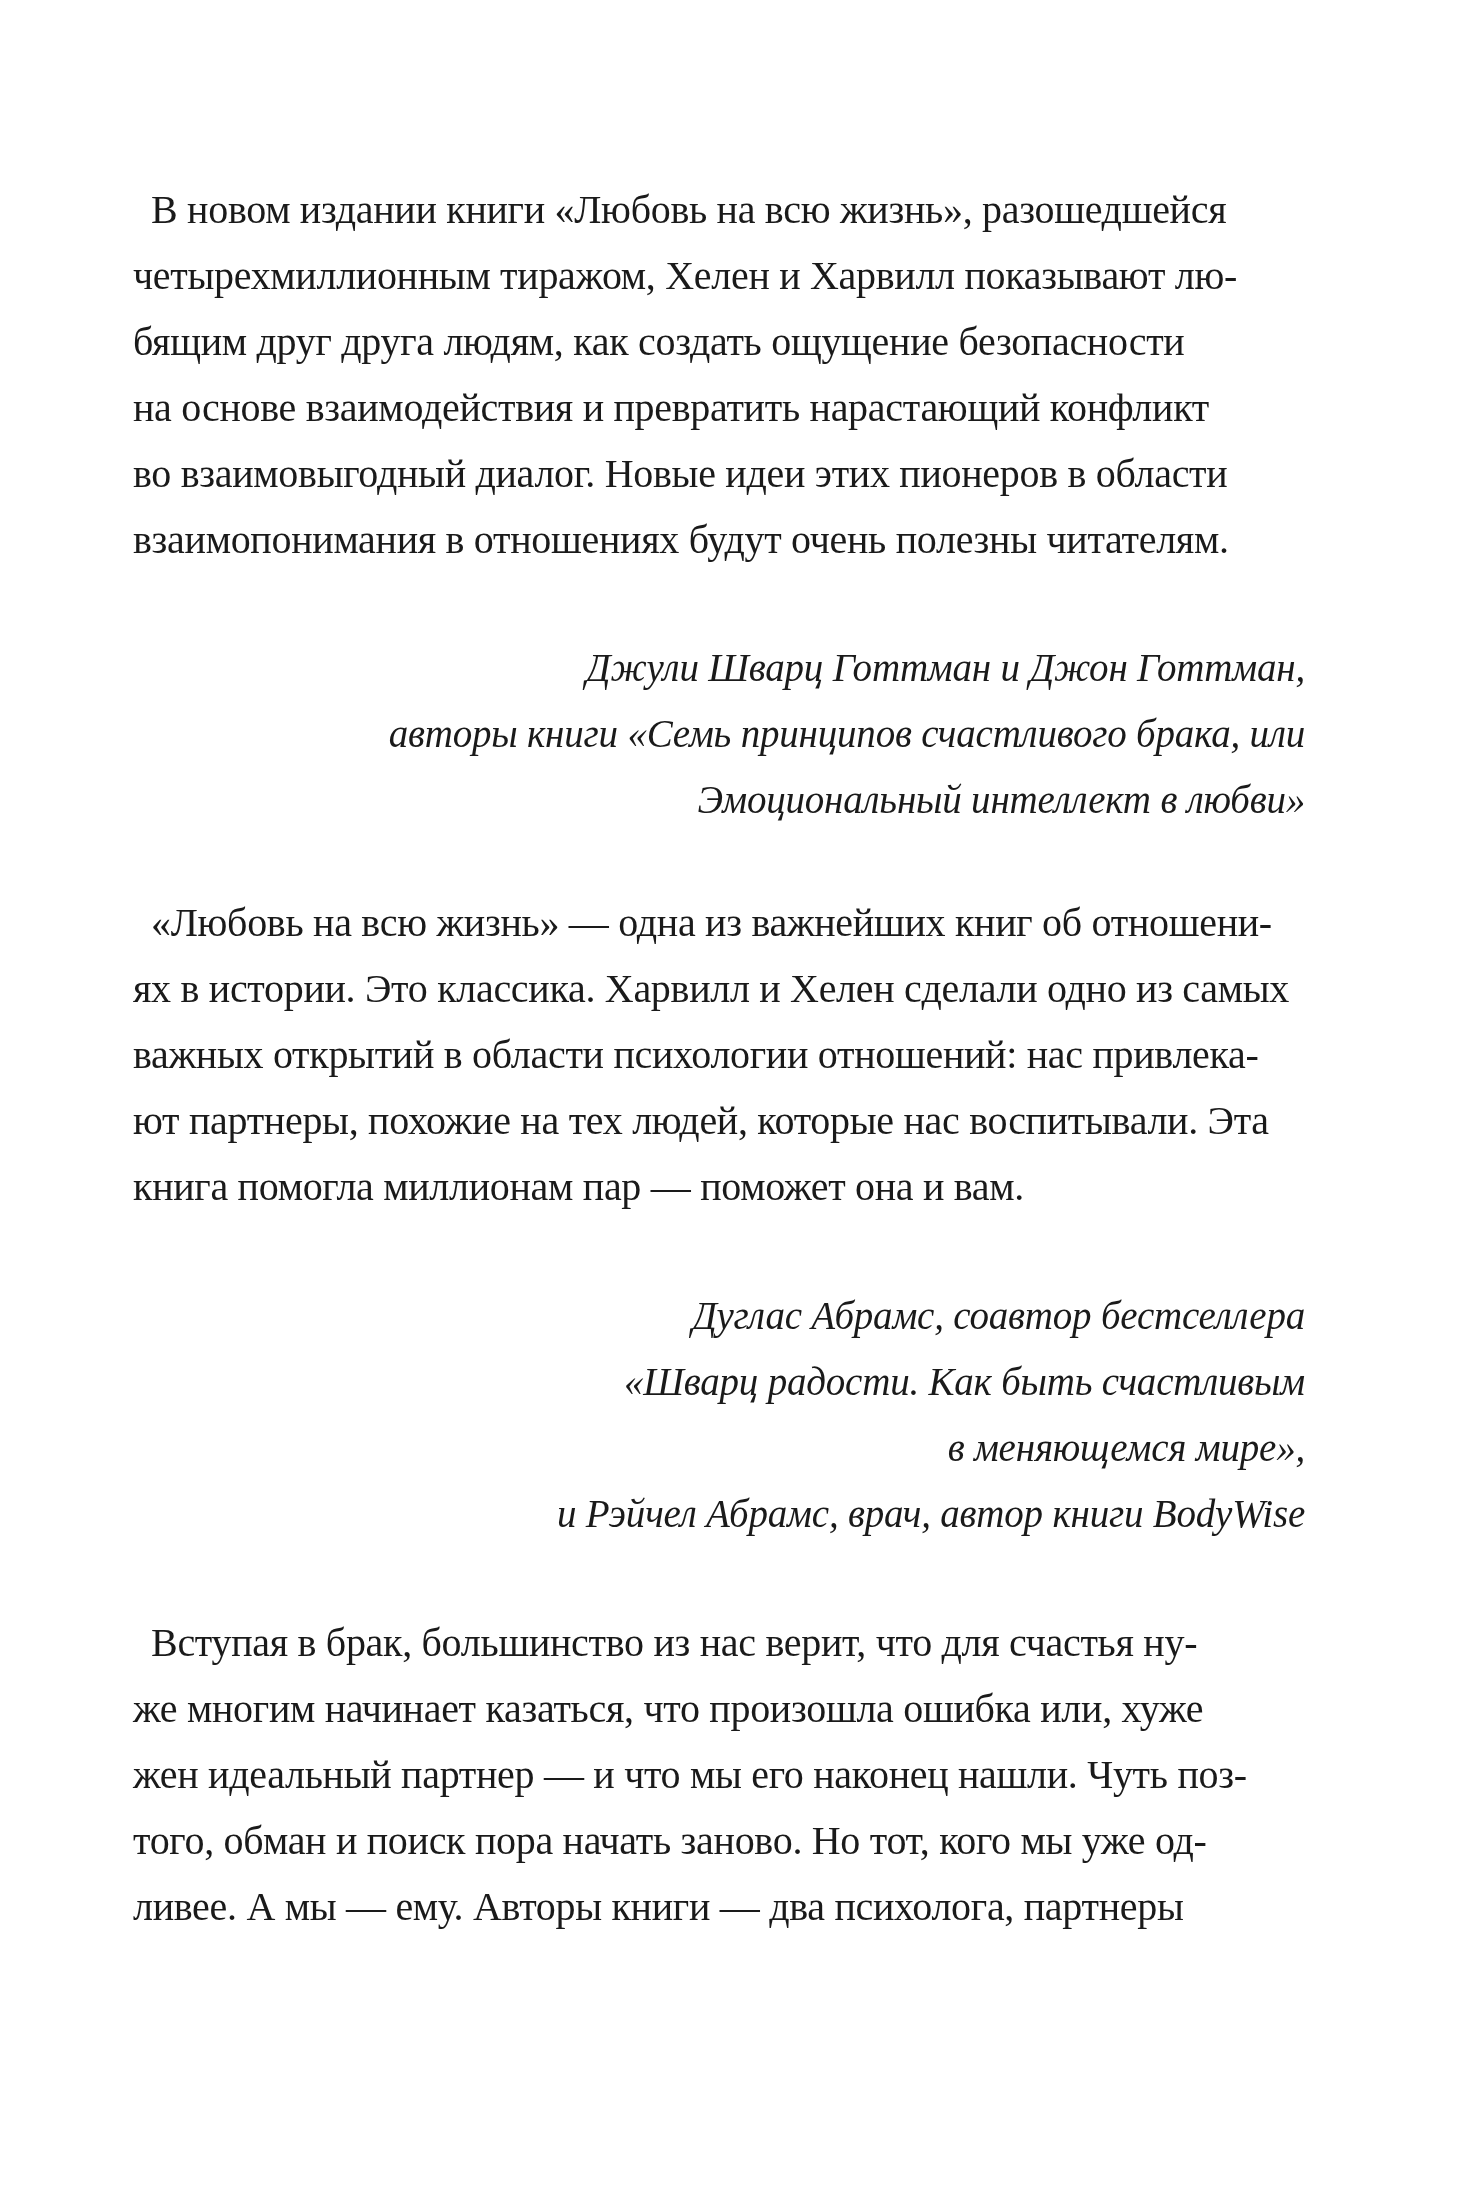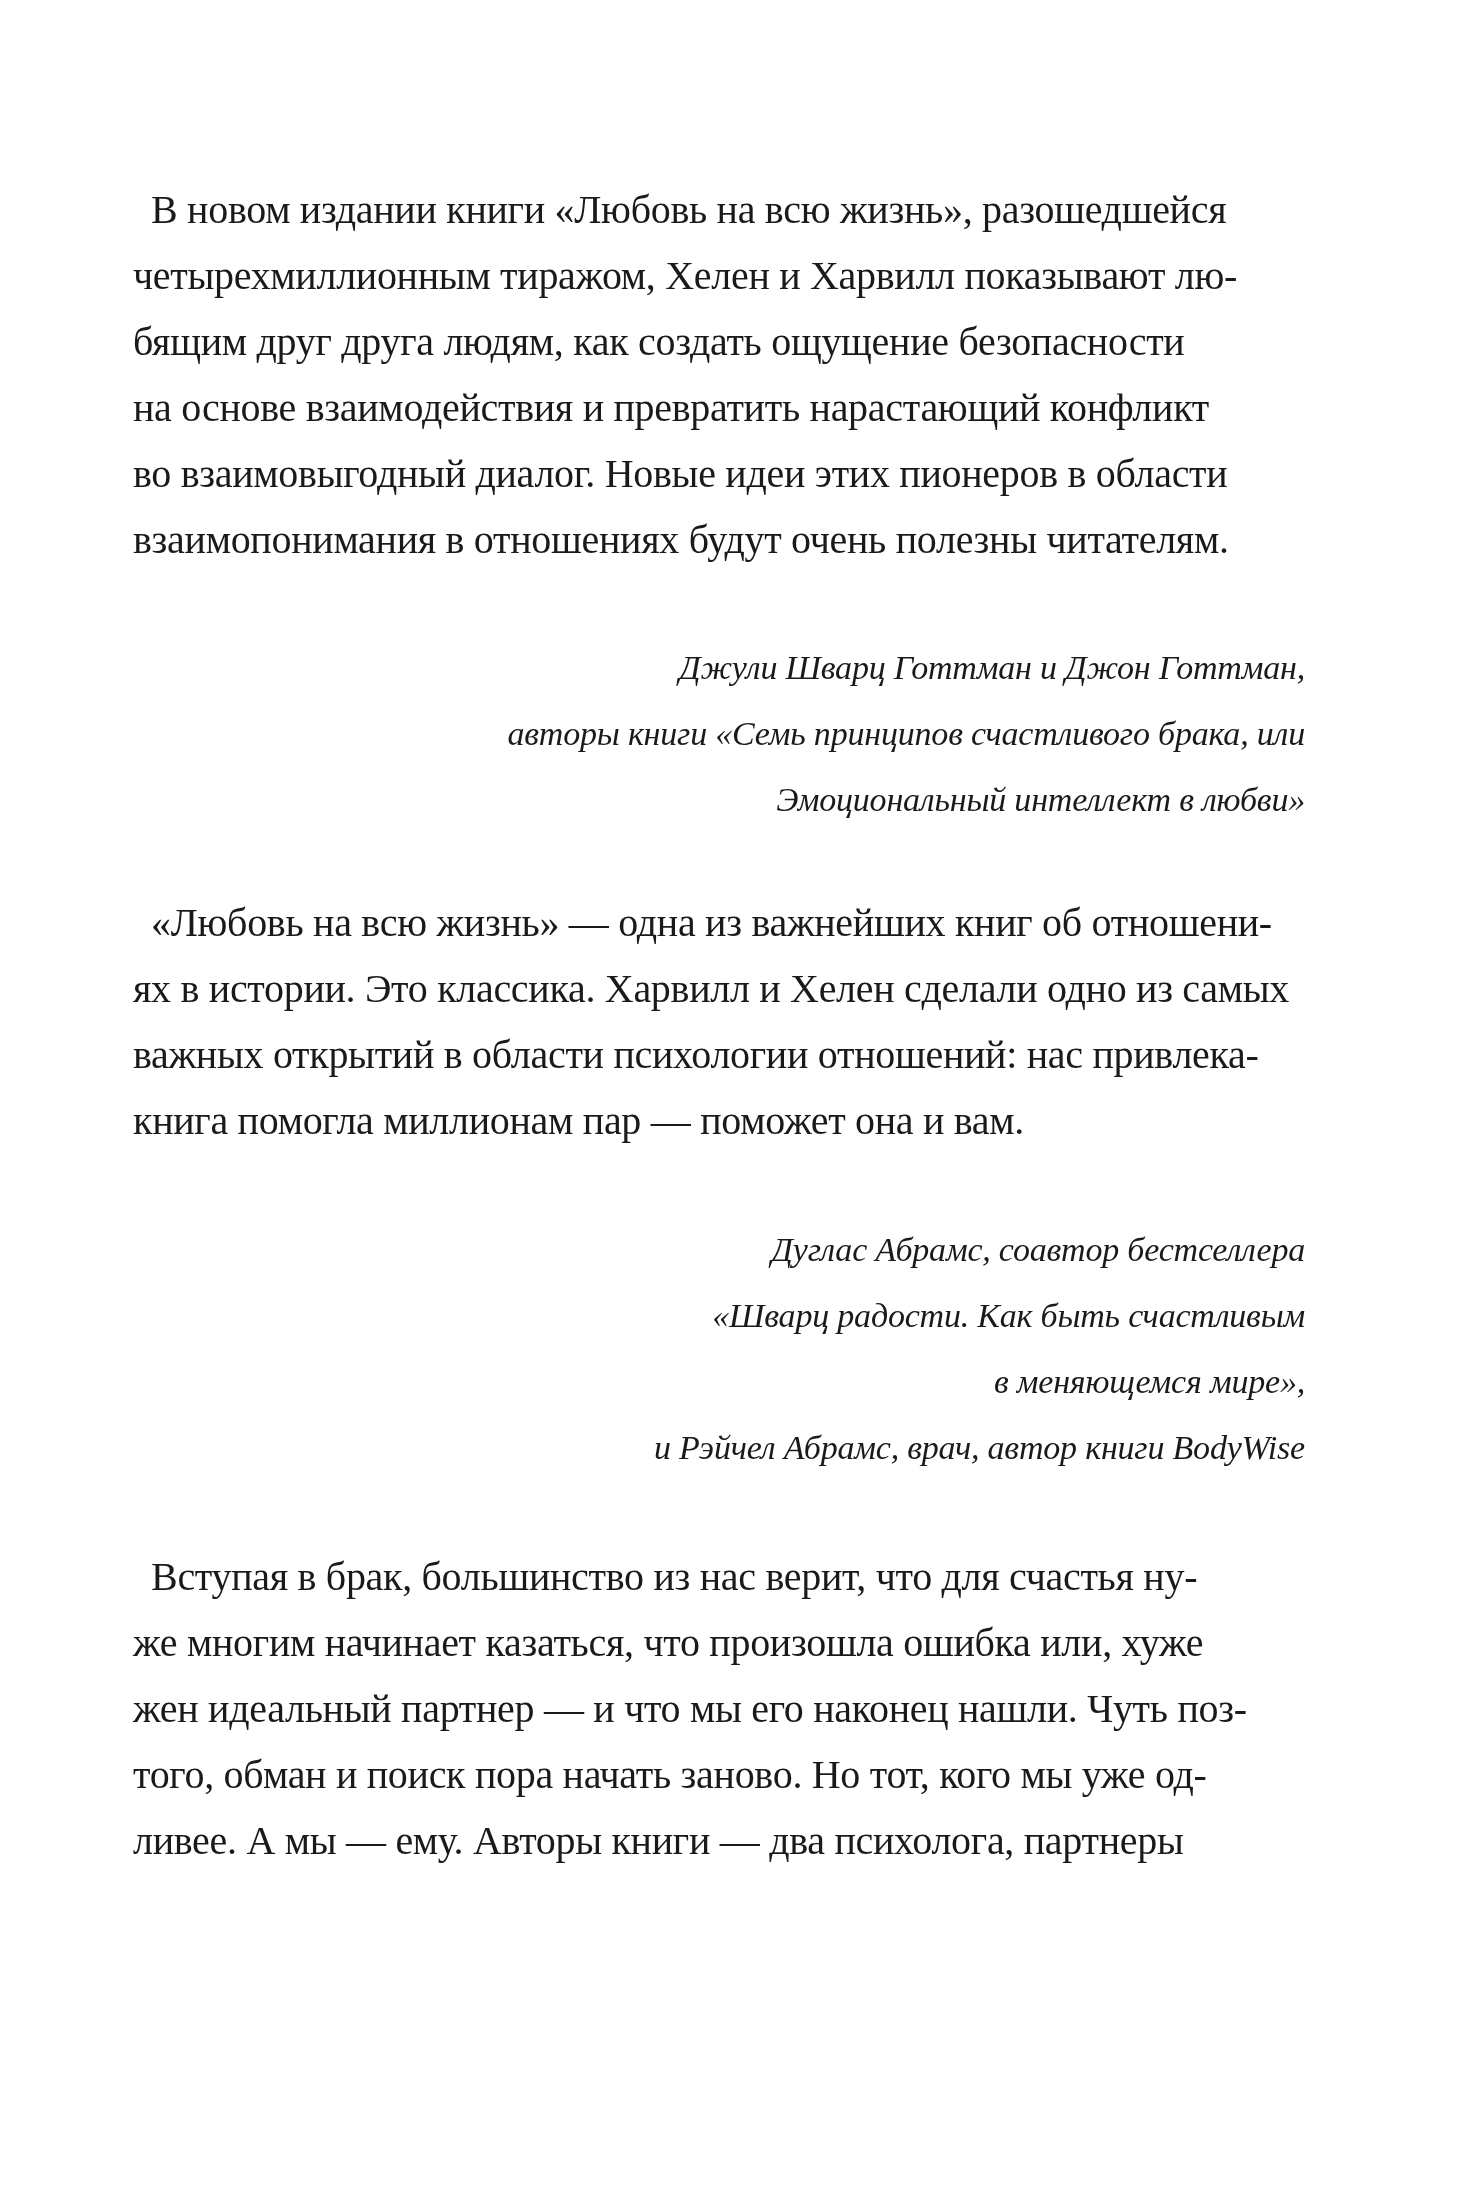--- a/index.html
+++ b/index.html
@@ -31,21 +31,21 @@
   }
   .body-par .line.indent {
     padding-left: 18px;
   }
   .attribution {
     box-sizing: border-box;
     padding-right: 43px;
   }
   .attribution .line {
     font-style: italic;
-    font-size: 34px;
+    font-size: 39px;
     line-height: 66px;
     letter-spacing: -0.2px;
     white-space: nowrap;
     text-align: right;
   }
   #review-1-attribution { margin-top: 62px; }
   #review-2-text        { margin-top: 57px; }
   #review-2-attribution { margin-top: 63px; }
   #annotation-text      { margin-top: 63px; }
 </style>
@@ -66,20 +66,21 @@
   <div class="text-block attribution" id="review-1-attribution">
     <div class="line">Джули Шварц Готтман и Джон Готтман,</div>
     <div class="line">авторы книги «Семь принципов счастливого брака, или</div>
     <div class="line">Эмоциональный интеллект в любви»</div>
   </div>
 
   <div class="text-block body-par" id="review-2-text">
     <div class="line indent">«Любовь на всю жизнь» — одна из важнейших книг об отношени-</div>
     <div class="line">ях в истории. Это классика. Харвилл и Хелен сделали одно из самых</div>
     <div class="line">важных открытий в области психологии отношений: нас привлека-</div>
+    <div class="line">ют партнеры, похожие на тех людей, которые нас воспитывали. Эта</div>
     <div class="line">книга помогла миллионам пар — поможет она и вам.</div>
   </div>
 
   <div class="text-block attribution" id="review-2-attribution">
     <div class="line">Дуглас Абрамс, соавтор бестселлера</div>
     <div class="line">«Шварц радости. Как быть счастливым</div>
     <div class="line">в меняющемся мире»,</div>
     <div class="line">и Рэйчел Абрамс, врач, автор книги BodyWise</div>
   </div>
 

